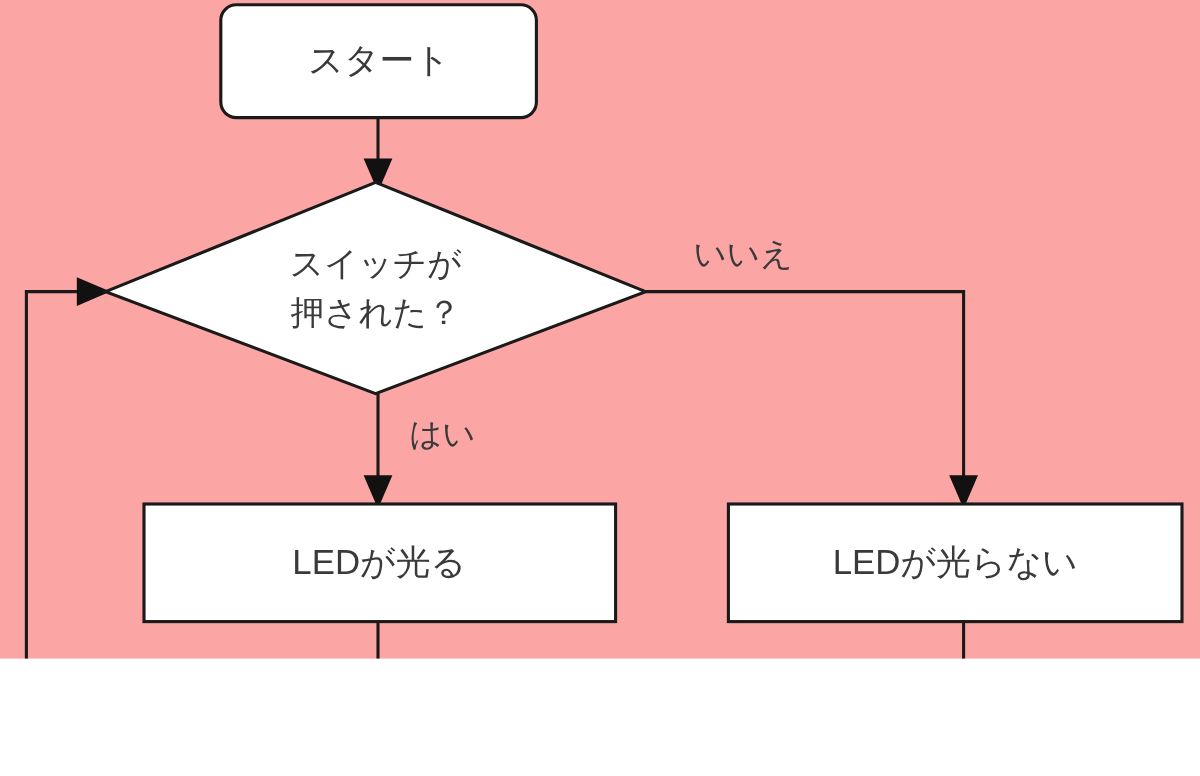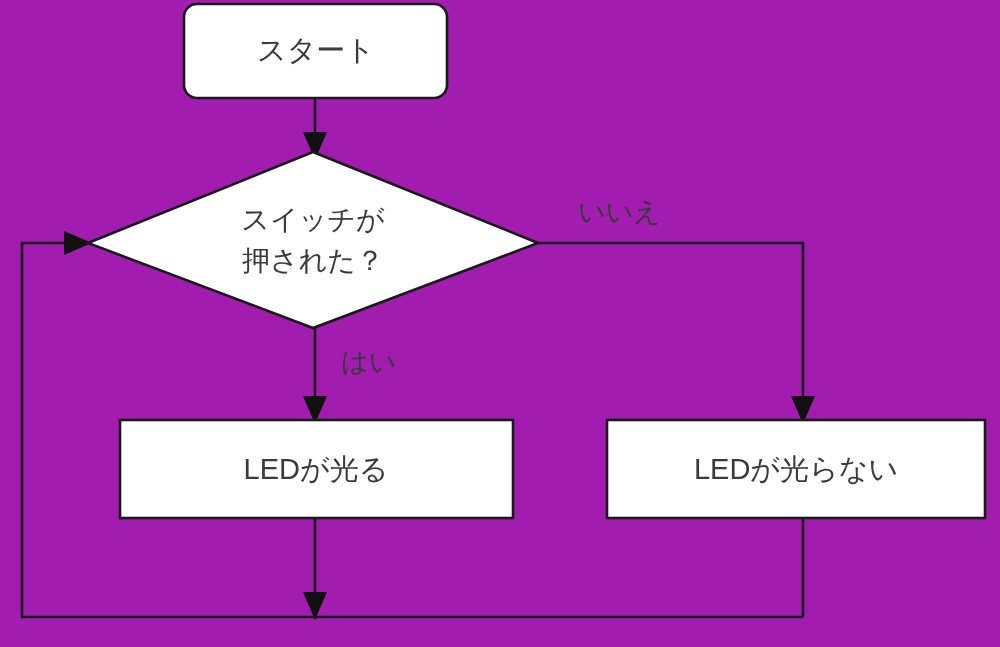--- a/index.html
+++ b/index.html
@@ -7,22 +7,22 @@
     margin: 0;
     padding: 0;
     background: #ffffff;
   }
   body {
     font-family: "Liberation Sans", "DejaVu Sans", sans-serif;
   }
   #canvas {
     position: relative;
     width: 1000px;
-    height: 647px;
-    background: #a21caf;
+    height: 549px;
+    background: #fca5a5;
     overflow: hidden;
   }
   #flow-svg {
     position: absolute;
     left: 0;
     top: 0;
     width: 1000px;
     height: 647px;
   }
   .node-shape {

